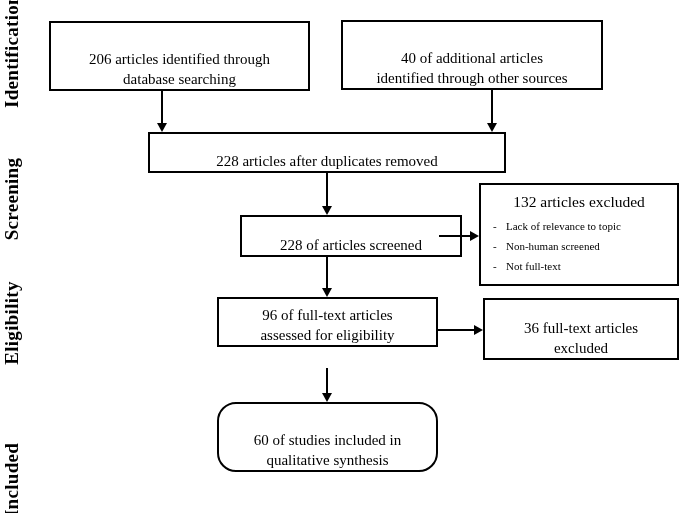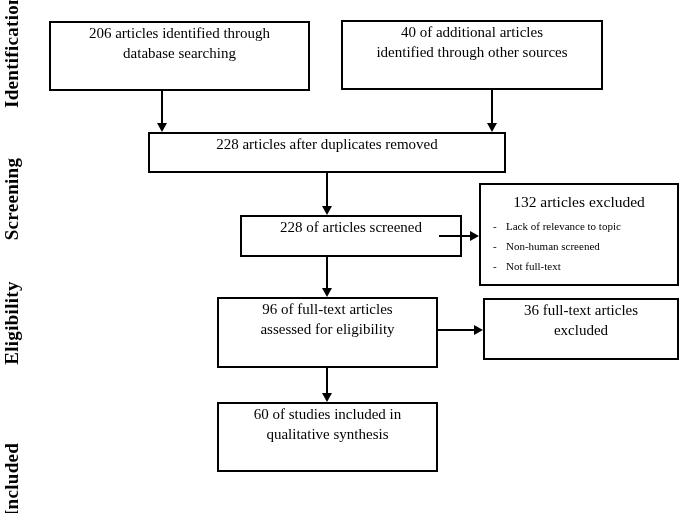--- a/index.html
+++ b/index.html
@@ -24,21 +24,21 @@
     letter-spacing: 0.3px;
     white-space: nowrap;
     color: #000000;
   }
   .box {
     position: absolute;
     border: 2.5px solid #000000;
     background: #ffffff;
     box-sizing: border-box;
     display: flex;
-    align-items: flex-start;
+    align-items: flex-end;
     justify-content: center;
     text-align: center;
   }
   .box-text {
     white-space: pre-line;
     font-size: 15px;
     line-height: 20px;
     color: #000000;
     padding: 0 4px;
   }
@@ -144,31 +144,31 @@
         <span class="dash">-</span>
         <span>Non-human screened</span>
       </div>
       <div class="excluded-row">
         <span class="dash">-</span>
         <span>Not full-text</span>
       </div>
     </div>
   </div>
 
-  <div class="box" style="left:217px; top:297px; width:221px; height:71px;">
+  <div class="box" style="left:217px; top:297px; width:221px; height:50px;">
     <span class="box-text">96 of full-text articles
 assessed for eligibility</span>
   </div>
 
   <div class="box" style="left:483px; top:298px; width:196px; height:62px;">
     <span class="box-text">36 full-text articles
 excluded</span>
   </div>
 
-  <div class="box" style="left:217px; top:402px; width:221px; height:70px;">
+  <div class="box" style="left:217px; top:402px; width:221px; height:70px;border-radius:19px;">
     <span class="box-text">60 of studies included in
 qualitative synthesis</span>
   </div>
 
   <div class="arrow-v" style="left:156.5px; top:91px; height:41px;">
     <div class="shaft"></div>
     <div class="head"></div>
   </div>
   <div class="arrow-v" style="left:486.5px; top:90px; height:42px;">
     <div class="shaft"></div>

